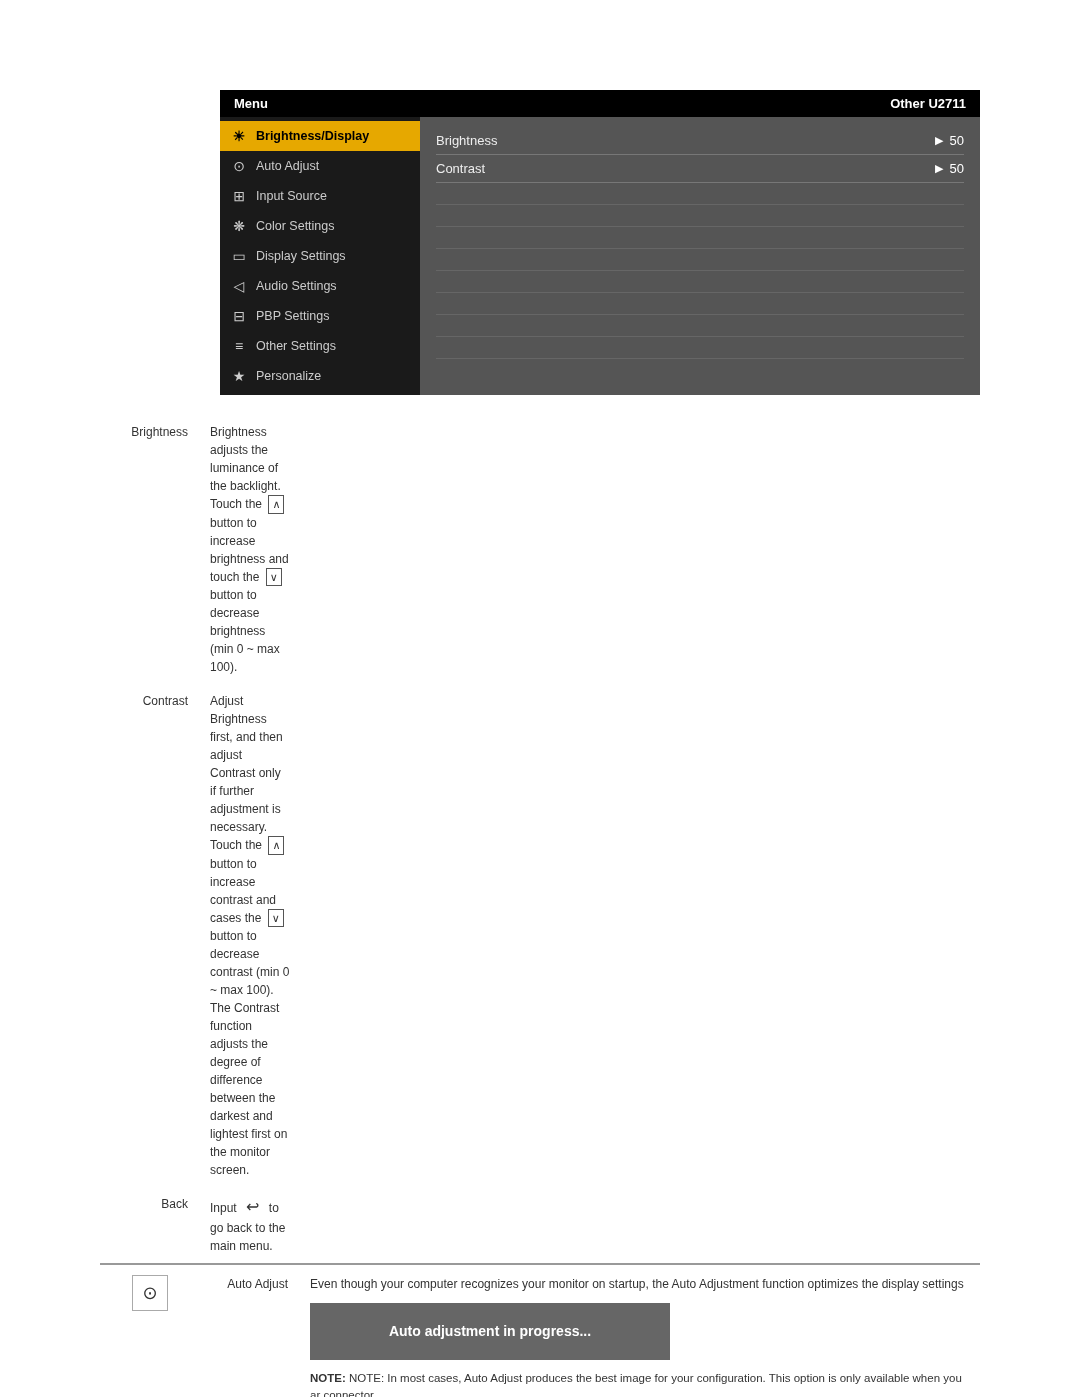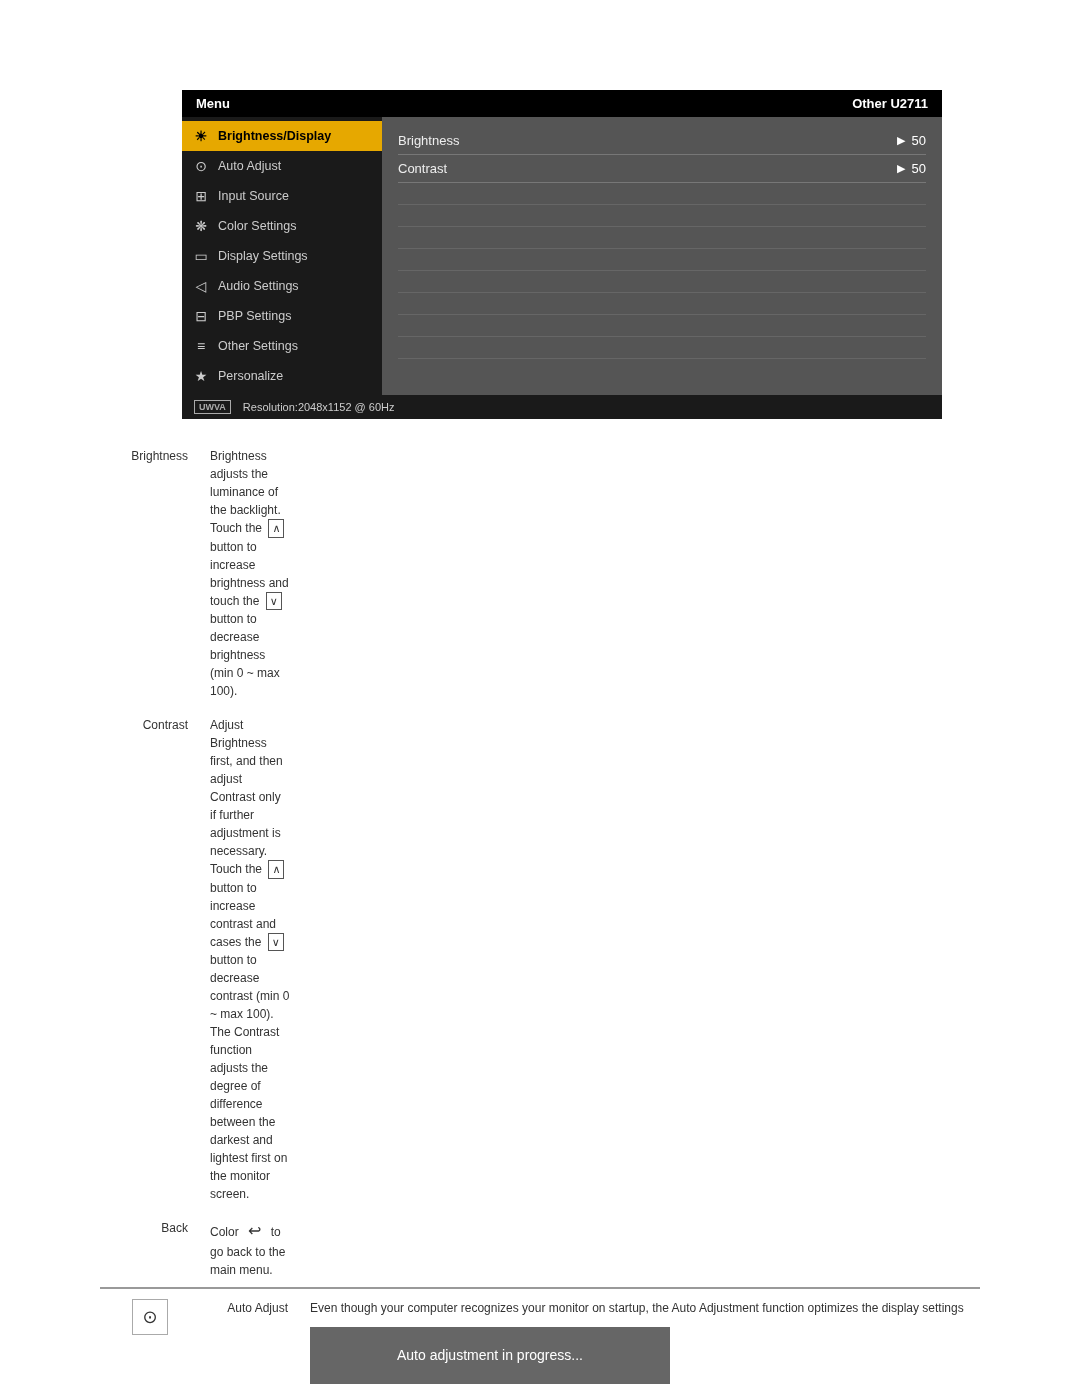--- a/index.html
+++ b/index.html
@@ -11,21 +11,21 @@
       font-size: 13px;
       color: #333;
     }
 
     .page-wrapper {
       padding: 60px 100px;
     }
 
     
     .monitor-ui {
-      margin-left: 82px;
+      margin-left: 120px;
       margin-bottom: 20px;
     }
 
     .osd-body {
       display: flex;
       width: 760px;
     }
 
     .osd-wrapper {
       width: 760px;
@@ -151,21 +151,21 @@
       border-top: 2px solid #999;
     }
 
     .section-row td {
       padding-top: 10px;
     }
 
     .auto-adjust-box {
       background: #666;
       color: #fff;
-      font-weight: normal;
+      font-weight: bold;
       font-size: 14px;
       text-align: center;
       padding: 18px 20px;
       width: 360px;
       margin: 10px 0;
     }
 
     .note-text {
       font-size: 11.5px;
       color: #333;
@@ -252,24 +252,20 @@
           <div class="osd-content-empty"></div>
           <div class="osd-content-empty"></div>
           <div class="osd-content-empty"></div>
           <div class="osd-content-empty"></div>
           <div class="osd-content-empty"></div>
           <div class="osd-content-empty"></div>
           <div class="osd-content-empty"></div>
         </div>
       </div>
 
-      <div class="osd-footer">
-        <span class="dell-logo">UWVA</span>
-        <span>Resolution:2048x1152 @ 60Hz</span>
-      </div>
     </div>
   </div>
 
   <table class="desc-table">
     <tbody>
 
       <tr>
         <td class="label-cell">Brightness</td>
         <td class="content-cell">
           <div>Brightness adjusts the luminance of the backlight.</div>
@@ -294,21 +290,21 @@
             <span style="display:inline-block; border:1px solid #555; padding:0 3px; font-size:11px; margin:0 3px;">∨</span>
             <span>button to decrease contrast (min 0 ~ max 100).</span>
           </div>
           <div>The Contrast function adjusts the degree of difference between the darkest and lightest first on the monitor screen.</div>
         </td>
       </tr>
 
       <tr>
         <td class="label-cell">Back</td>
         <td class="content-cell">
-          <span>Color</span>
+          <span>Input</span>
           <span style="display:inline-block; font-size:16px; margin:0 6px;">↩</span>
           <span>to go back to the main menu.</span>
         </td>
       </tr>
 
       <tr class="section-row">
         <td style="width:50px; text-align:center; vertical-align:top; padding-top:10px;">
           <div style="border:1px solid #aaa; display:inline-flex; align-items:center; justify-content:center; width:36px; height:36px; font-size:18px;">⊙</div>
         </td>
         <td class="label-cell" style="vertical-align:top; padding-top:10px;">Auto Adjust</td>

